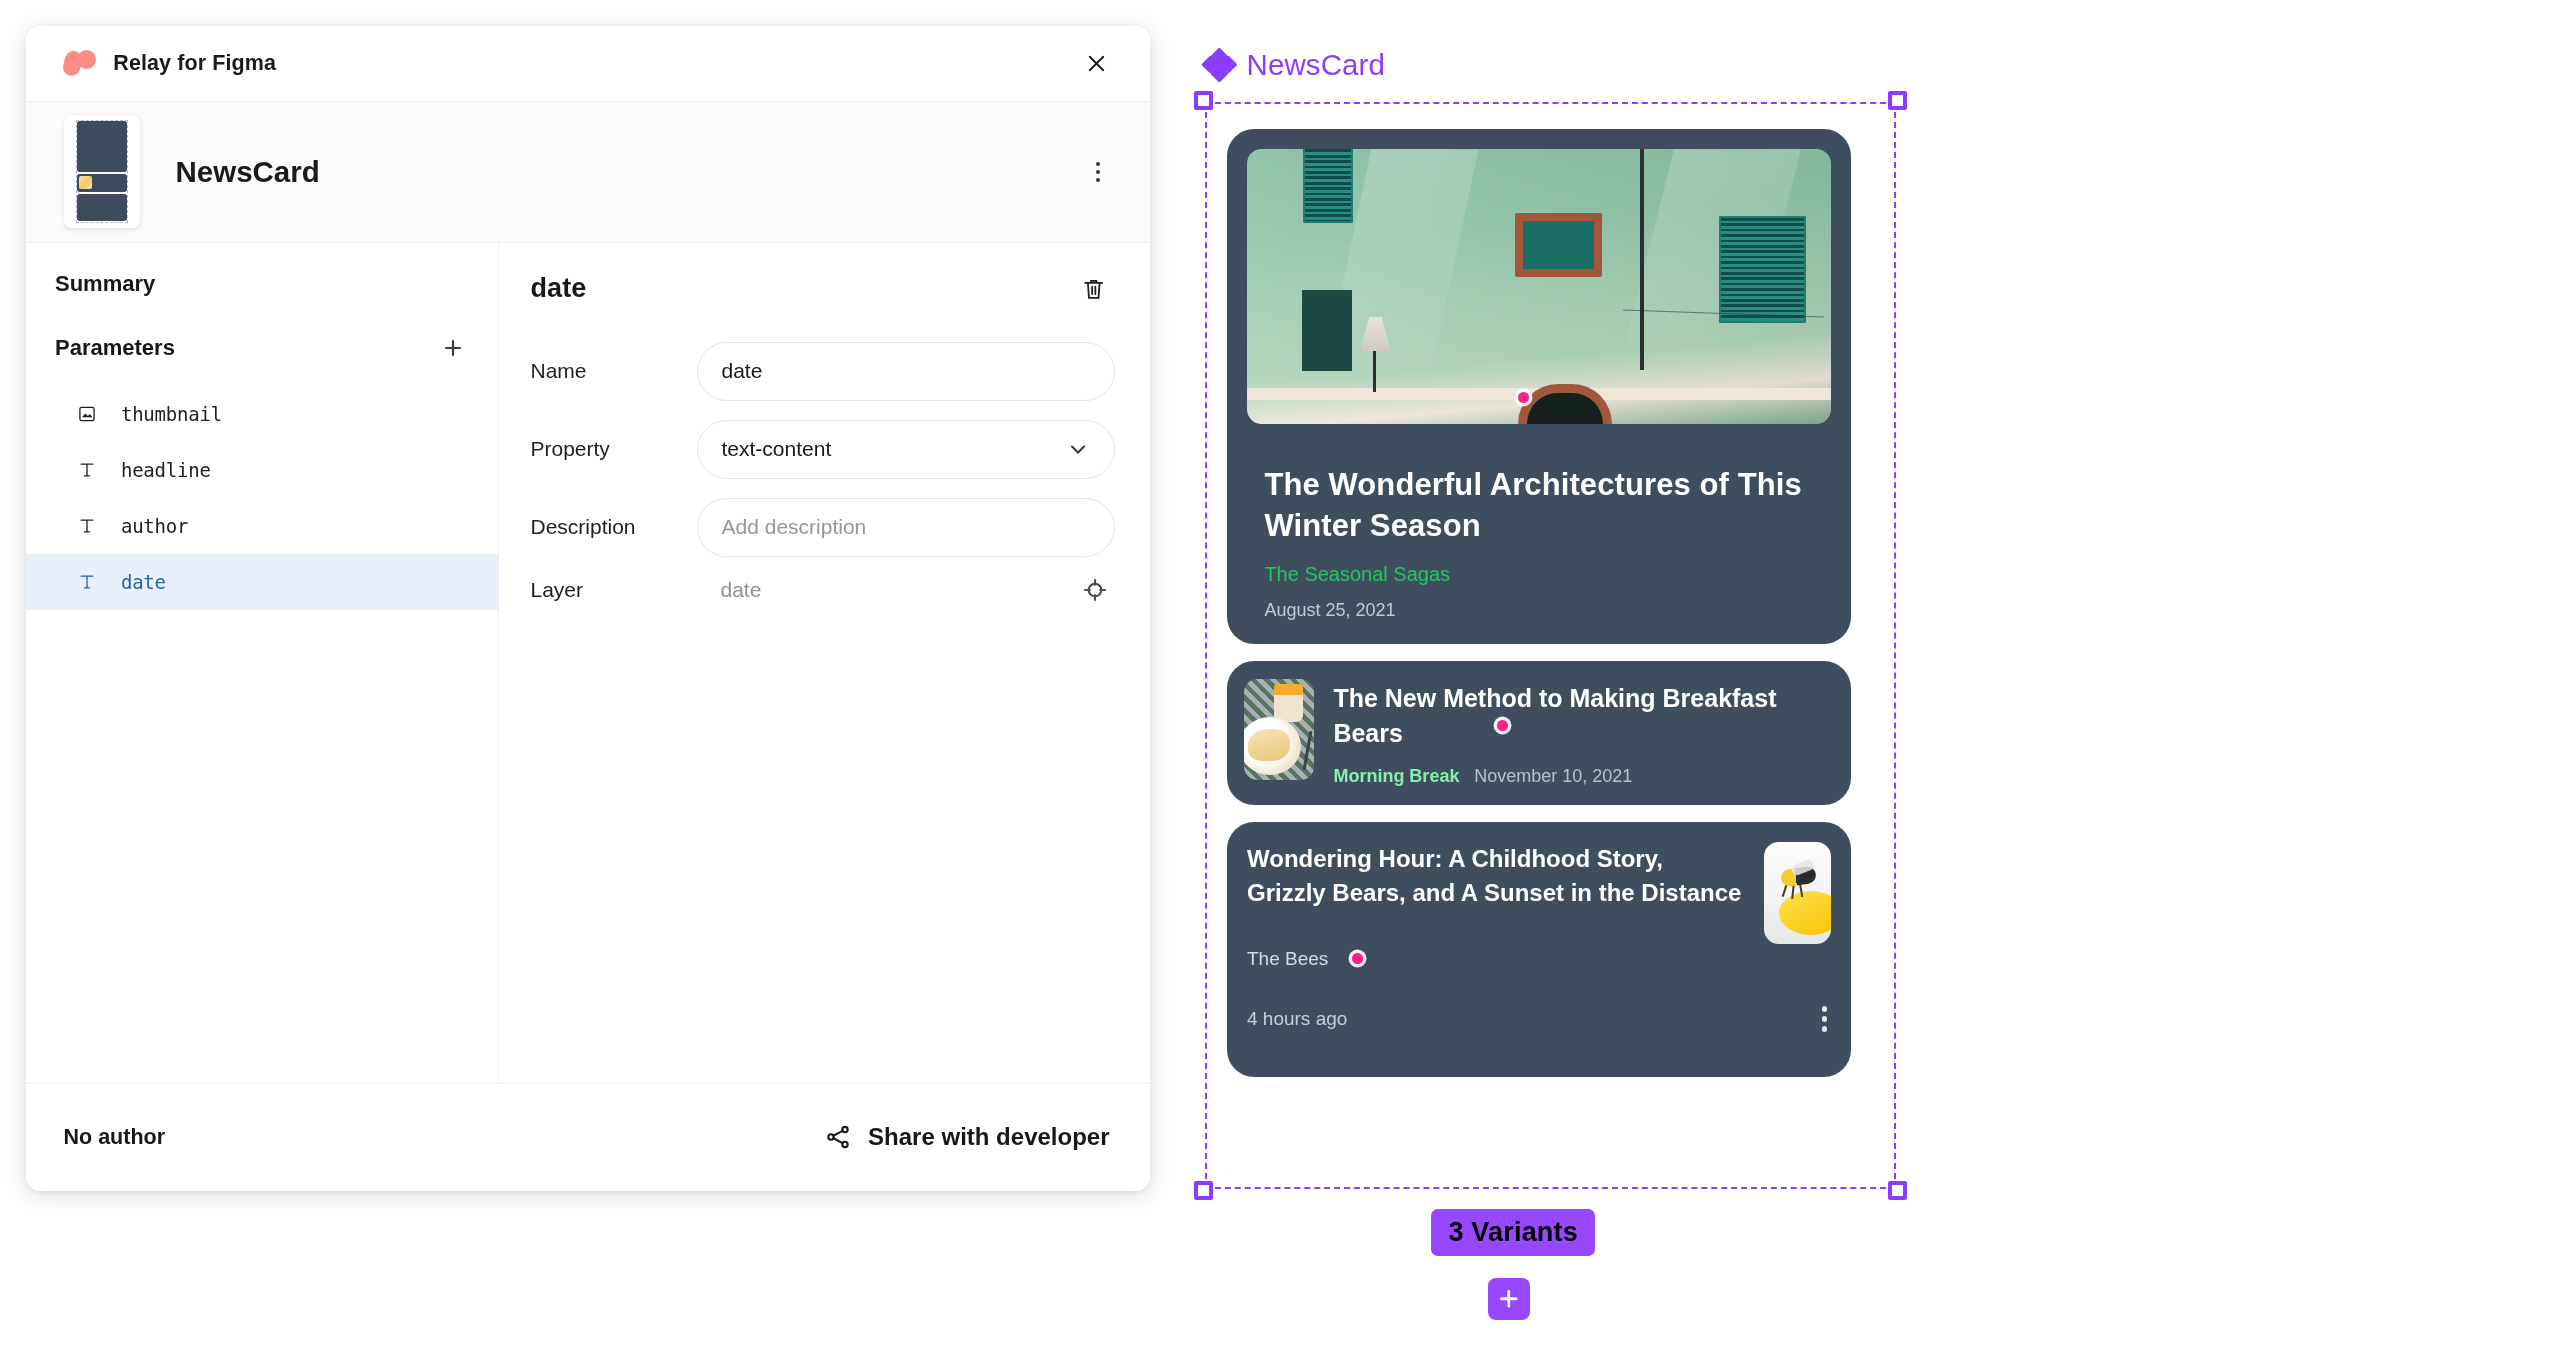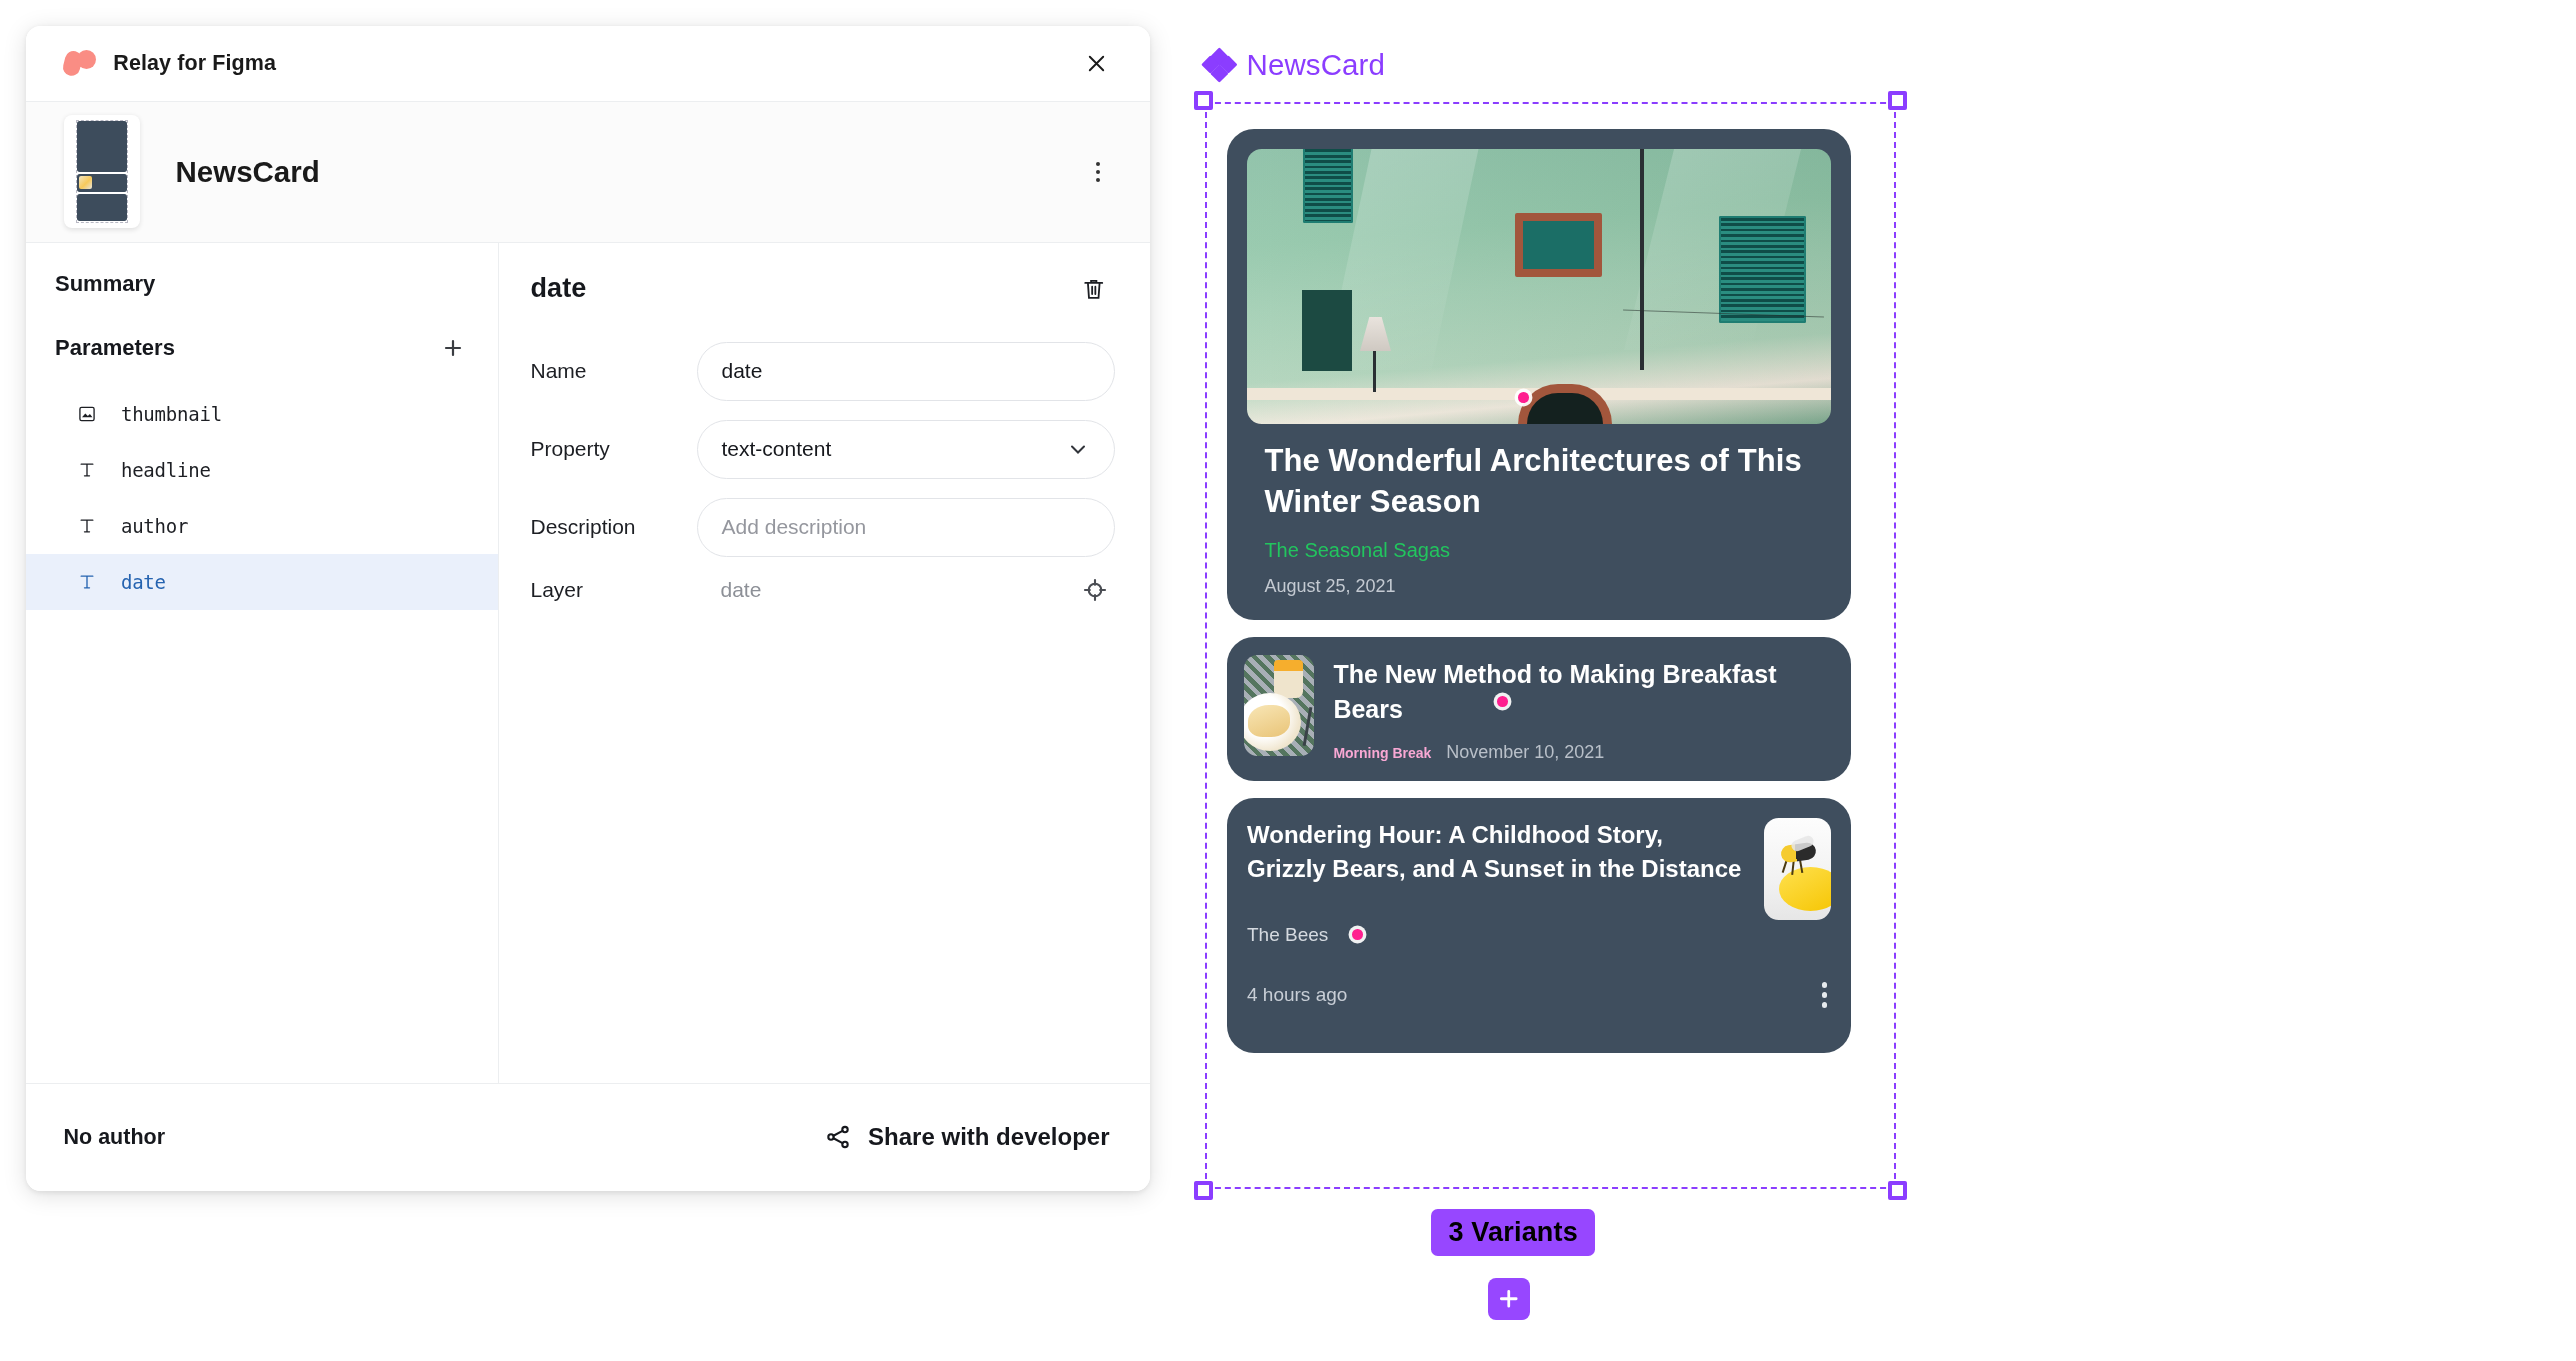--- a/index.html
+++ b/index.html
@@ -215,21 +215,21 @@
   .p-pole { position: absolute; left: 393px; top: 0; width: 4px; height: 221px; background: #2a2f33; }
   .p-wire { position: absolute; left: 376px; top: 164px; width: 201px; height: 1.3px; background: rgba(40,50,45,.55); transform: rotate(2deg); }
   .p-ledge { position: absolute; left: 0; bottom: 24px; width: 100%; height: 12px; background: #efe6d7; }
   .p-lamp-p { position: absolute; left: 126px; top: 169px; width: 3.4px; height: 74px; background: #2a2f33; }
   .p-lamp-h { position: absolute; left: 113px; top: 168px; width: 31px; height: 34px;
     background: linear-gradient(180deg,#e9e3dd,#cfc9c2); clip-path: polygon(30% 0,70% 0,100% 100%,0 100%); }
   .p-arch { position: absolute; left: 271px; bottom: 0; width: 94px; height: 40px;
     background: #a2563c; border-radius: 47px 47px 0 0; }
   .p-arch::after { content:''; position: absolute; left: 9.4px; top: 9.4px; right: 9.4px; bottom: 0;
     background: #14211f; border-radius: 38px 38px 0 0; }
-  .card1 .body { padding: 17.4px 17.4px 23px 17.4px; }
+  .card1 .body { padding: 17.4px 17.4px 23px 17.4px; margin-top: 24px; }
   .hl1 { font-size: 31px; font-weight: bold; color: #ffffff; line-height: 1.3; letter-spacing: 0.1px; }
   .au1 { margin-top: 17.4px; font-size: 20px; color: #22c55e; }
   .dt1 { margin-top: 13.4px; font-size: 18px; color: #c4cad2; }
 
   
   .card2 { display: flex; padding: 17.4px; gap: 19px; align-items: flex-start; }
   .thumb2 {
     width: 70px; height: 101px; border-radius: 13.4px; flex: 0 0 70px; overflow: hidden;
     background:
       repeating-linear-gradient(45deg, rgba(110,165,95,.45) 0 4.7px, rgba(255,255,255,.55) 4.7px 9.4px);
@@ -238,21 +238,21 @@
   .thumb2 .cup { position: absolute; left: 29.5px; top: 5.4px; width: 29.5px; height: 38px;
     background: linear-gradient(180deg,#f6ae2d 0 30%, #efe4cc 30% 100%); border-radius: 4px 4px 6.7px 6.7px; }
   .thumb2 .plate { position: absolute; left: -5.4px; top: 38px; width: 62px; height: 58px;
     background: radial-gradient(circle at 40% 40%, #ffffff 40%, #f0e6cf 70%, #e7dcc2 100%); border-radius: 50%; }
   .thumb2 .crepe { position: absolute; left: 4px; top: 50px; width: 42px; height: 32px;
     background: linear-gradient(160deg, #f8e6b6, #e9c477); border-radius: 50% 40% 45% 35%; }
   .thumb2 .fork { position: absolute; right: 5.4px; top: 52px; width: 2.7px; height: 39px; background: #3a4248; transform: rotate(10deg); }
   .card2 .body2 { flex: 1 1 auto; padding-top: 2.7px; }
   .hl2 { font-size: 25px; font-weight: bold; color: #ffffff; line-height: 1.38; }
   .meta2 { margin-top: 16px; display: flex; gap: 14.8px; align-items: baseline; }
-  .au2 { font-size: 14px; font-weight: bold; color: #f9a8d4; }
+  .au2 { font-size: 18px; font-weight: bold; color: #86efac; }
   .dt2 { font-size: 18px; color: #b9c0c9; }
 
   
   .card3 { padding: 20px 20px 17.4px 20px; position: relative; min-height: 255px; }
   .card3 .top3 { display: flex; gap: 17.4px; align-items: flex-start; }
   .body3 { flex: 1 1 auto; }
   .hl3 { font-size: 24px; font-weight: bold; color: #ffffff; line-height: 1.42; }
   .au3 { margin-top: 38px; font-size: 19px; color: #d5dae0; }
   .thumb3 {
     width: 67px; height: 102px; border-radius: 14.8px; flex: 0 0 67px; overflow: hidden; position: relative;

